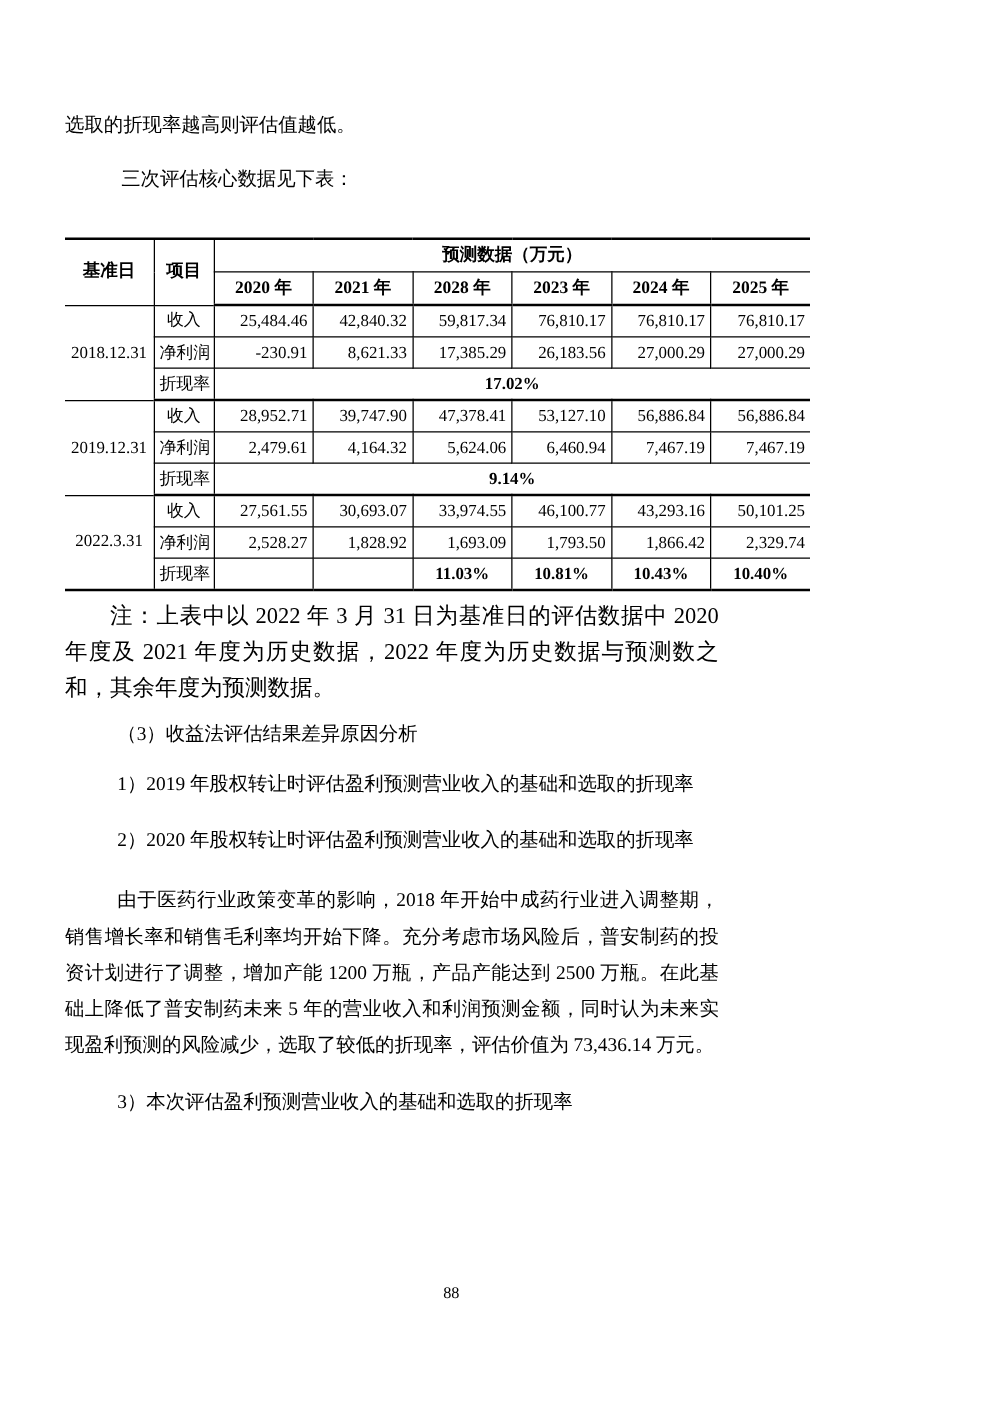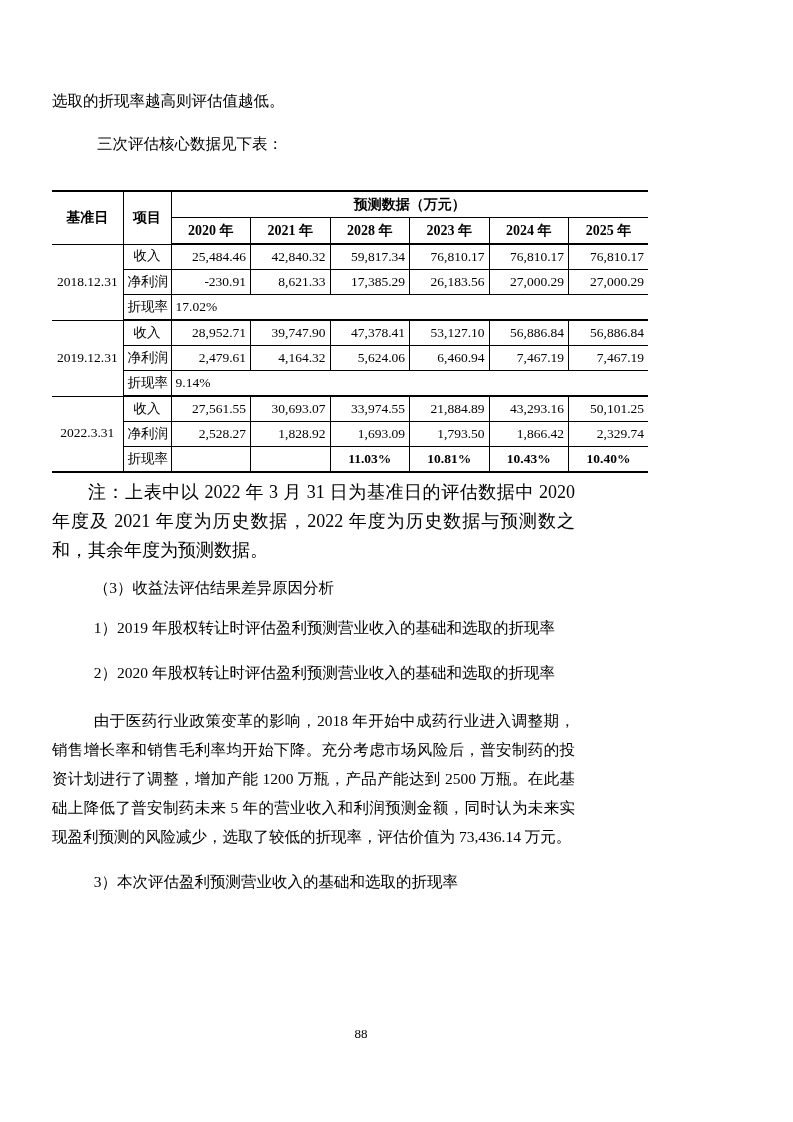--- a/index.html
+++ b/index.html
@@ -60,21 +60,21 @@
   }
   .no-l { border-left: none !important; }
   .no-r { border-right: none !important; }
   .t-top { border-top: 2.5px solid #000 !important; }
   .t-bot { border-bottom: 2.5px solid #000 !important; }
   tr.thick-b > th, tr.thick-b > td { border-bottom-width: 2px; }
   .cell-base  { text-align: center; }
   .cell-label { text-align: center; }
   .cell-num   { text-align: right; padding-right: 6px; }
   .cell-rate  { text-align: center; padding-right: 6px; font-weight: bold; }
-  .cell-span-rate { text-align: left; font-weight: normal; }
+  .cell-span-rate { text-align: center; font-weight: bold; }
 
   .page-number {
     position: absolute;
     top: 1026px;
     left: 0;
     width: 722px;
     text-align: center;
     font-size: 13px;
   }
 </style>
@@ -162,21 +162,21 @@
         <td class="cell-label">折现率</td>
         <td colspan="6" class="cell-span-rate no-r">9.14%</td>
       </tr>
 
       <tr>
         <td rowspan="3" class="no-l cell-base t-bot">2022.3.31</td>
         <td class="cell-label">收入</td>
         <td class="cell-num">27,561.55</td>
         <td class="cell-num">30,693.07</td>
         <td class="cell-num">33,974.55</td>
-        <td class="cell-num">21,884.89</td>
+        <td class="cell-num">46,100.77</td>
         <td class="cell-num">43,293.16</td>
         <td class="cell-num no-r">50,101.25</td>
       </tr>
       <tr>
         <td class="cell-label">净利润</td>
         <td class="cell-num">2,528.27</td>
         <td class="cell-num">1,828.92</td>
         <td class="cell-num">1,693.09</td>
         <td class="cell-num">1,793.50</td>
         <td class="cell-num">1,866.42</td>

